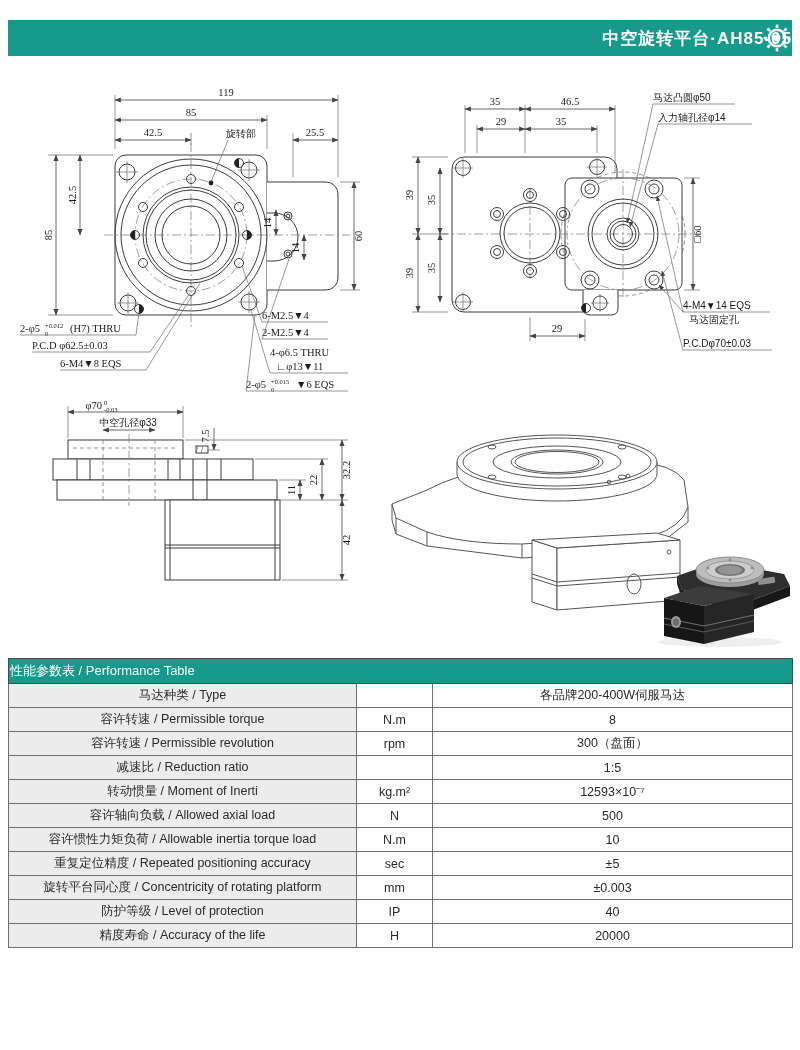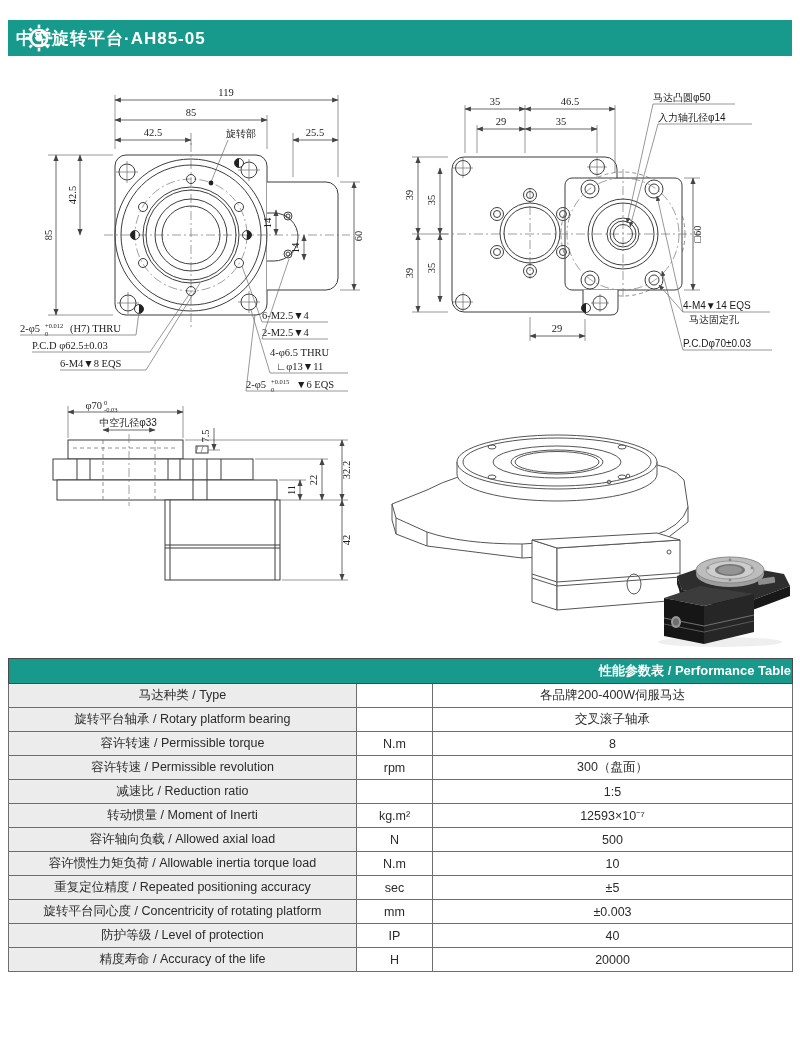--- a/index.html
+++ b/index.html
@@ -1,39 +1,39 @@
 <!DOCTYPE html>
 <html><head>
 <meta charset="utf-8">
 <style>
   html,body{margin:0;padding:0;background:#fff;}
   .page{position:relative;width:800px;height:1050px;background:#fff;overflow:hidden;
         font-family:"Liberation Sans",sans-serif;color:#222;}
   
   .header-bar{position:absolute;left:8px;top:20px;width:784px;height:36px;display:flex;
-        align-items:center;gap:10px;padding:8px;box-sizing:border-box;}
+        align-items:center;gap:10px;padding:0;box-sizing:border-box;justify-content:flex-end;}
   .header-bar .bg{position:absolute;inset:0;}
   .gear{margin-left:8px;z-index:2;}
   .htitle{z-index:2;color:#fff;font-size:17px;font-weight:bold;letter-spacing:1px;}
   
   svg{position:absolute;overflow:visible;}
   .ln{stroke:#3d3d3d;stroke-width:1;fill:none;}
   .lnw{stroke:#3d3d3d;stroke-width:1;fill:#fff;}
   .thin{stroke:#6b6b6b;stroke-width:.7;fill:none;}
   .cl{stroke:#777;stroke-width:.7;fill:none;stroke-dasharray:9 3 2 3;}
   .dash{stroke:#777;stroke-width:.8;fill:none;stroke-dasharray:4 3;}
   .dim{stroke:#444;stroke-width:.8;fill:none;}
   .dt{font-family:"Liberation Serif",serif;font-size:10.5px;fill:#1c1c1c;}
   .dts{font-family:"Liberation Serif",serif;font-size:6.5px;fill:#1c1c1c;}
   .ct{font-family:"Liberation Sans",sans-serif;font-size:10px;fill:#1c1c1c;}
   .mid{text-anchor:middle;}
   
   .perf{position:absolute;left:8px;top:658px;width:784px;border-collapse:collapse;
         table-layout:fixed;font-size:12.5px;}
-  .perf th{height:22px;color:#fff;font-size:13px;font-weight:bold;text-align:right;
+  .perf th{height:22px;color:#fff;font-size:13px;font-weight:normal;text-align:left;
         border:1.5px solid #4a4a4a;}
   .perf td{height:23px;text-align:center;border:1px solid #6e6e6e;padding:0 0;
         color:#2b2b2b;}
   .perf td.l{background:#ececec;}
   .perf col.c1{width:348px;} .perf col.c2{width:76px;} .perf col.c3{width:360px;}
   .perf{border:1.5px solid #444;}
 </style>
 </head>
 <body>
 
@@ -445,25 +445,20 @@
         <th colspan="3" style="background:#179a8b">性能参数表 / Performance Table</th>
       </tr>
     </thead>
     <tbody>
       <tr>
           <td class="l">马达种类 / Type</td>
           <td class="u"></td>
           <td class="v">各品牌200-400W伺服马达</td>
         </tr>
       <tr>
-          <td class="l">旋转平台轴承 / Rotary platform bearing</td>
-          <td class="u"></td>
-          <td class="v">交叉滚子轴承</td>
-        </tr>
-      <tr>
           <td class="l">容许转速 / Permissible torque</td>
           <td class="u">N.m</td>
           <td class="v">8</td>
         </tr>
       <tr>
           <td class="l">容许转速 / Permissible revolution</td>
           <td class="u">rpm</td>
           <td class="v">300（盘面）</td>
         </tr>
       <tr>

